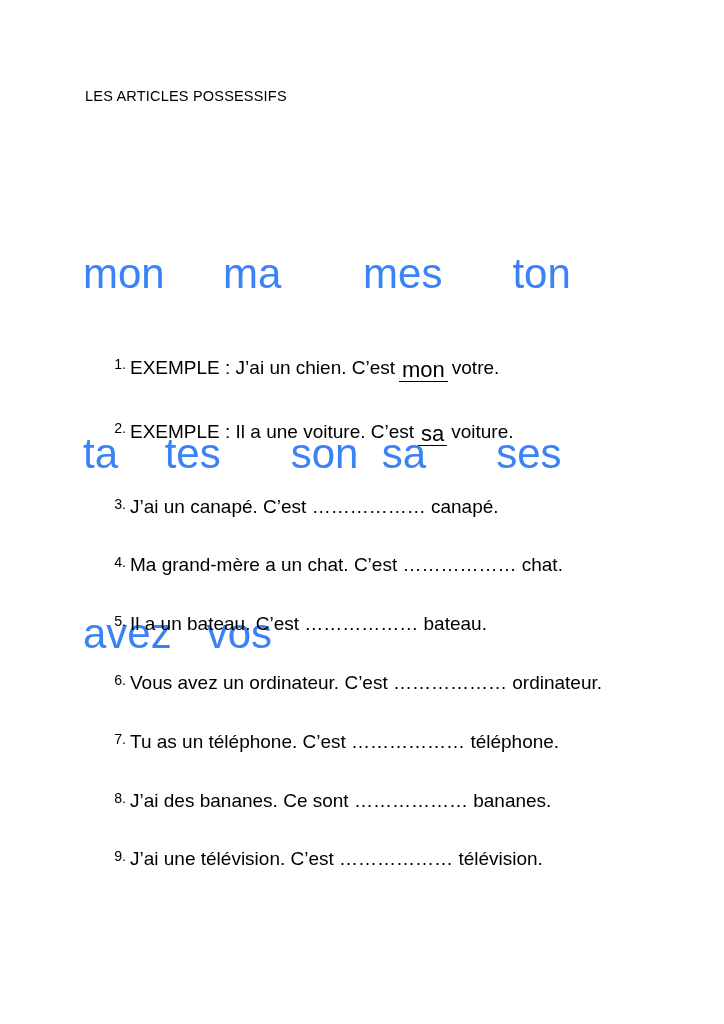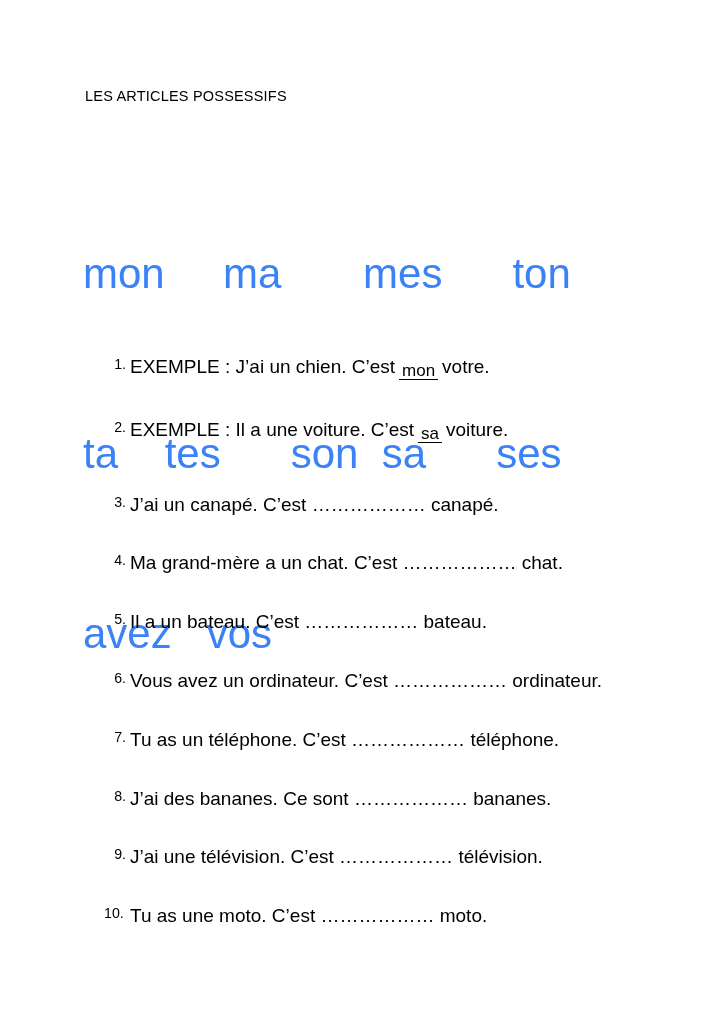--- a/index.html
+++ b/index.html
@@ -71,21 +71,21 @@
   }
   .ex-num.wide {
     text-align: left;
     left: 0;
     width: 26px;
   }
   .ex-text {
     font-size: 19px;
   }
   .answer {
-    font-size: 17px;
+    font-size: 22px;
     border-bottom: 1.4px solid #000;
     padding: 0 3px;
     line-height: 1;
     display: inline-block;
     vertical-align: baseline;
     position: relative;
     top: 3px;
     text-align: right;
   }
   
@@ -150,19 +150,15 @@
     <li class="ex-item sp-md">
       <span class="ex-num">8.</span>
       <span class="ex-text">J’ai des bananes. Ce sont ……………… bananes.</span>
     </li>
 
     <li class="ex-item sp-md">
       <span class="ex-num">9.</span>
       <span class="ex-text">J’ai une télévision. C’est ……………… télévision.</span>
     </li>
 
-    <li class="ex-item sp-md">
-      <span class="ex-num wide">10.</span>
-      <span class="ex-text">Tu as une moto. C’est ……………… moto.</span>
-    </li>
 
   </ol>
 </div>
 
 </body></html>

